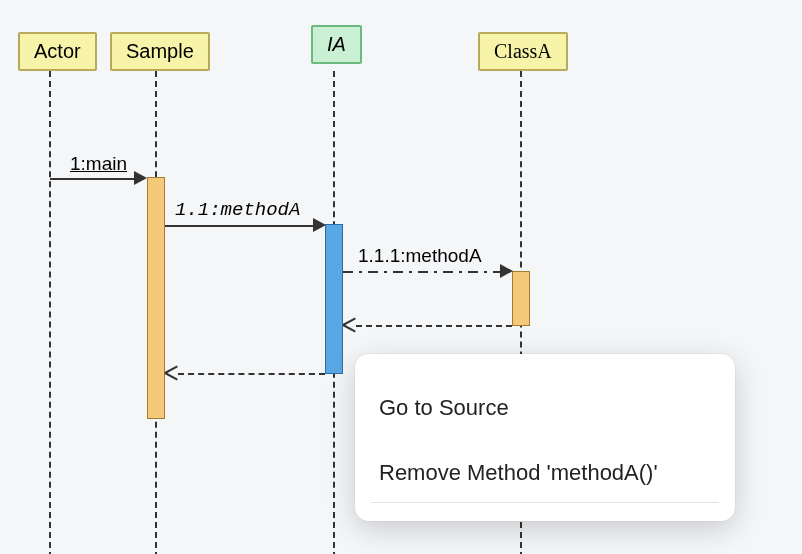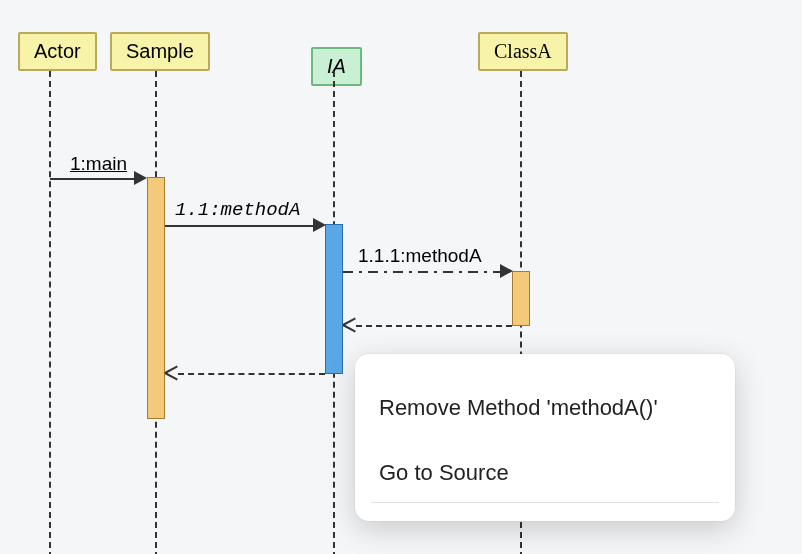--- a/index.html
+++ b/index.html
@@ -110,21 +110,21 @@
     margin: 6px 8px;
   }
 </style>
 </head>
 <body>
 
 <div class="participant" style="left:18px; top:13px;">Actor</div>
 
 <div class="participant" style="left:110px; top:13px;">Sample</div>
 
-<div class="participant iface" style="left:311px; top:28px;">IA</div>
+<div class="participant iface" style="left:311px; top:6px;">IA</div>
 
 <div class="participant" style="left:478px; top:13px;font-family:Liberation Serif, serif;">ClassA</div>
 
 <div class="lifeline" style="left:49px;  top:52px; height:487px;"></div>
 <div class="lifeline" style="left:155px; top:52px; height:487px;"></div>
 <div class="lifeline" style="left:333px; top:52px; height:487px;"></div>
 <div class="lifeline" style="left:520px; top:52px; height:487px;"></div>
 
 <div class="activation" style="left:147px; top:158px; width:18px; height:242px;"></div>
 <div class="activation blue" style="left:325px; top:205px; width:18px; height:150px;"></div>
@@ -142,16 +142,16 @@
 <div class="arrow-dashdot" style="left:343px; top:252px; width:159px;"></div>
 <div class="arrowhead right" style="left:500px; top:245px;"></div>
 
 <div class="arrow-dashed" style="left:356px; top:306px; width:156px;"></div>
 <div class="arrowhead left-open" style="left:343px; top:305px;"></div>
 
 <div class="arrow-dashed" style="left:178px; top:354px; width:147px;"></div>
 <div class="arrowhead left-open" style="left:165px; top:353px;"></div>
 
 <div class="context-menu" style="left:355px; top:335px;">
+  <div class="item">Go to Source</div>
   <div class="item">Remove Method 'methodA()'</div>
-  <div class="item">Go to Source</div>
   <div class="sep"></div>
 </div>
 
 </body></html>

